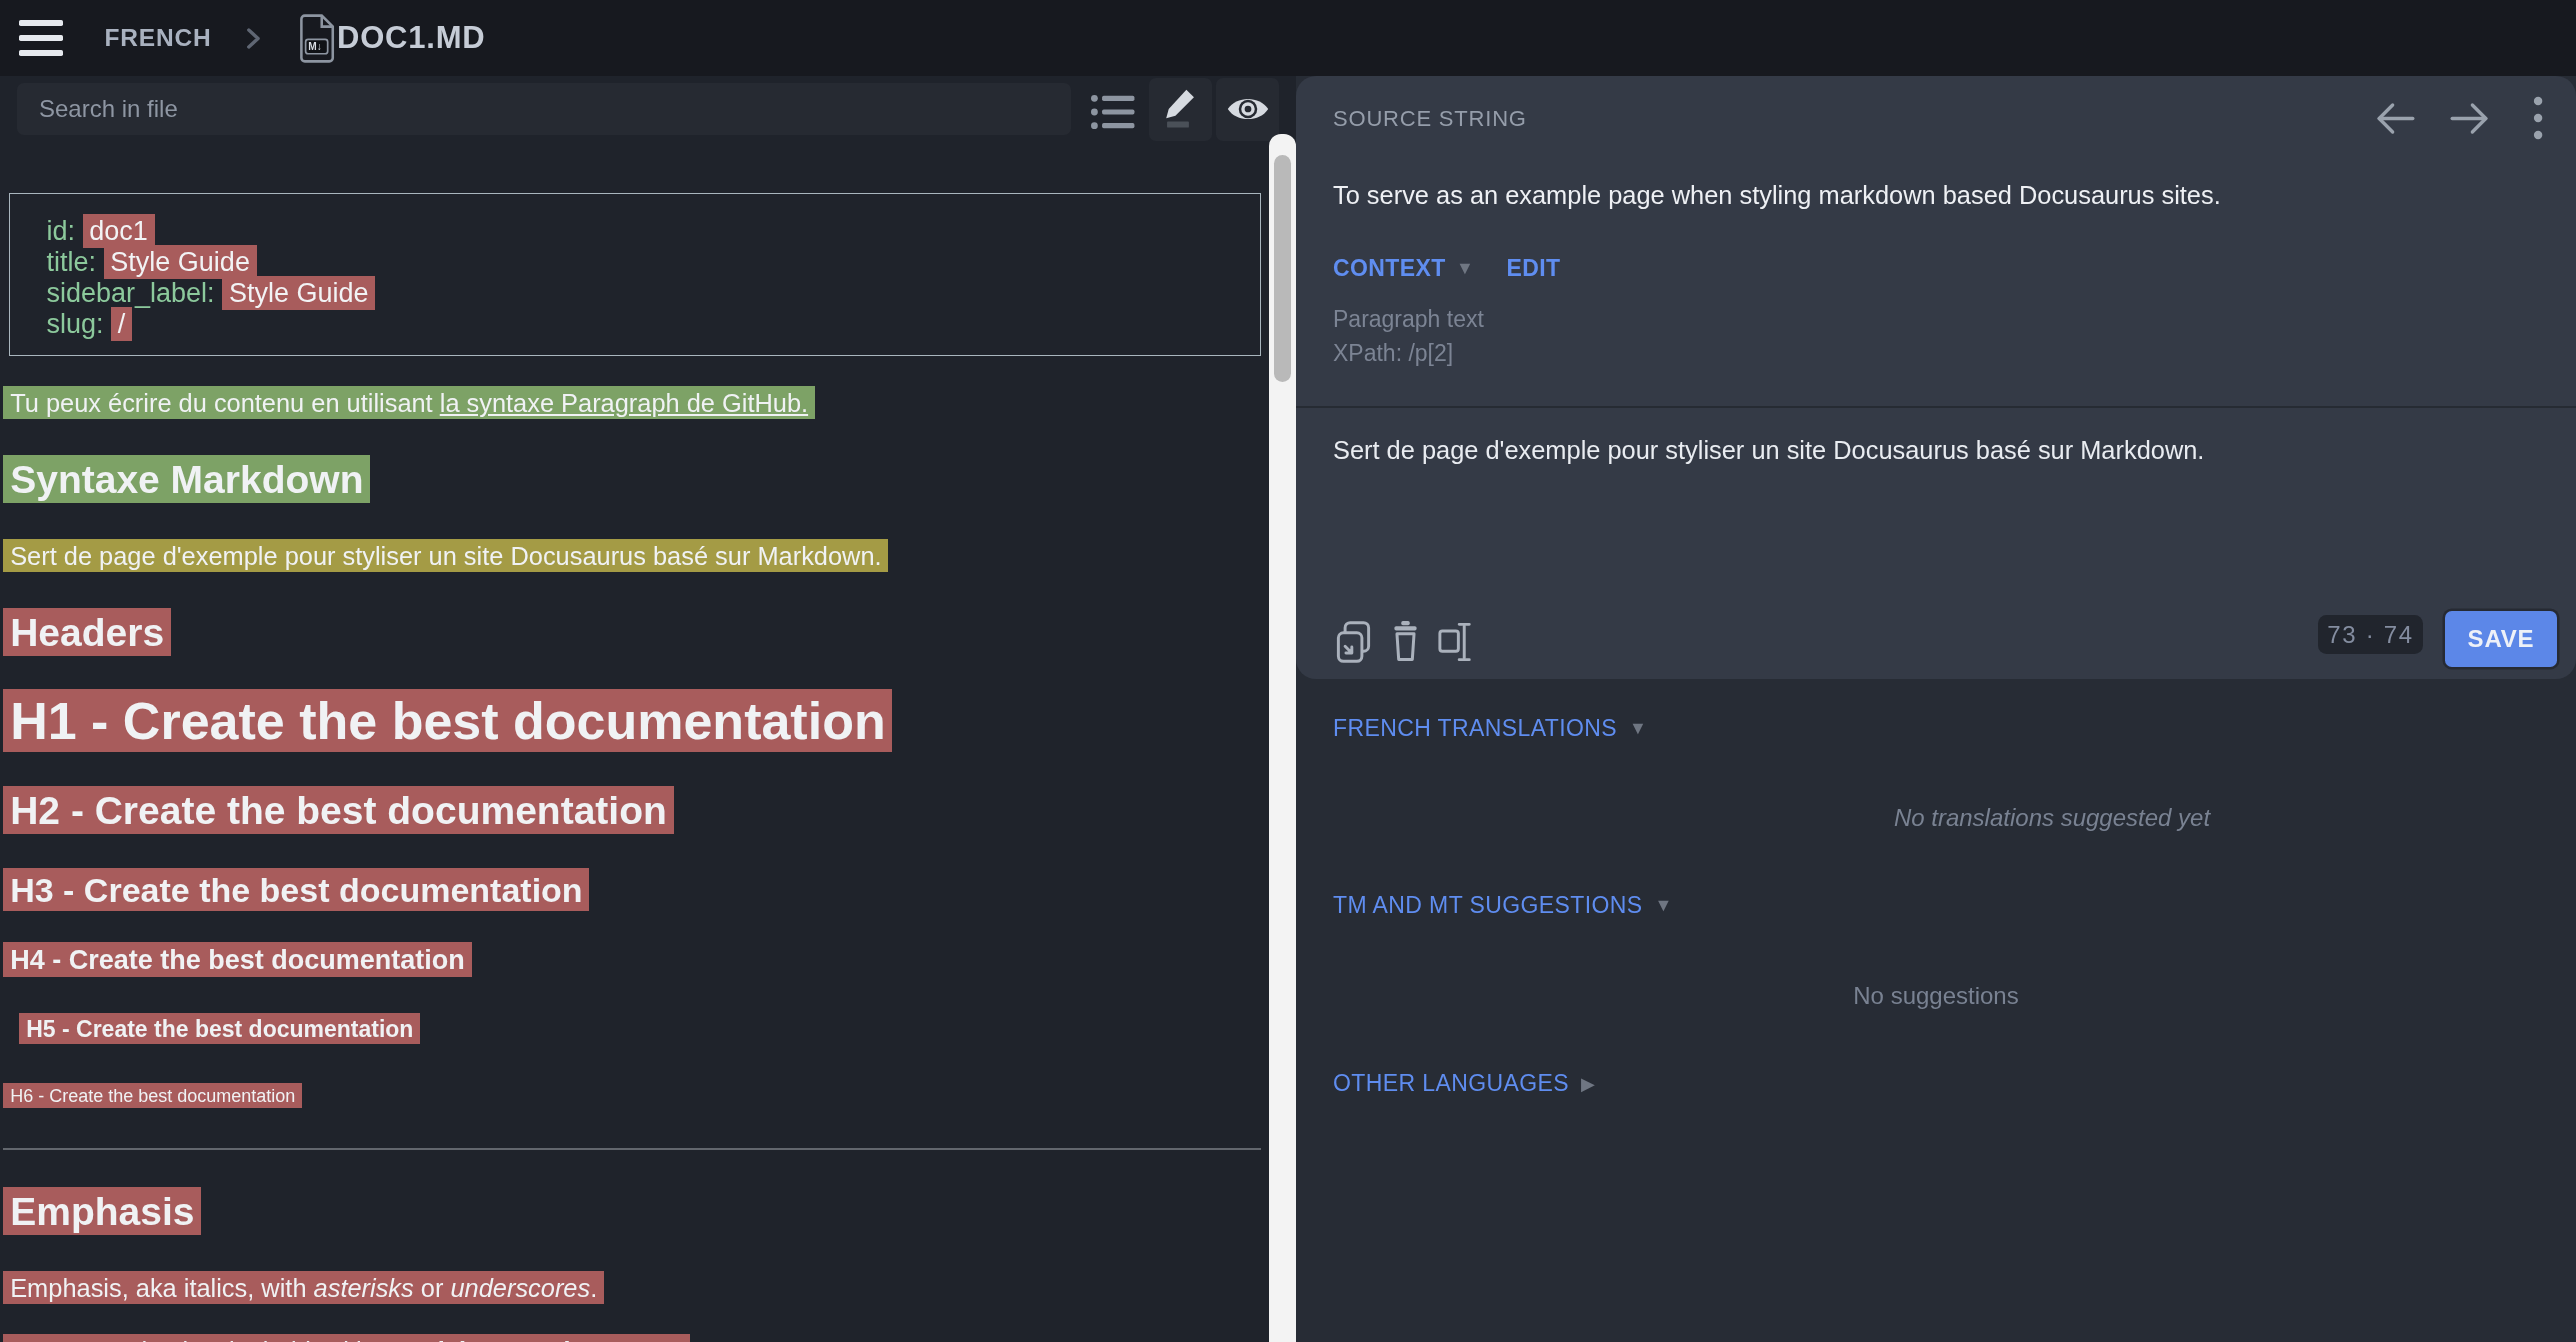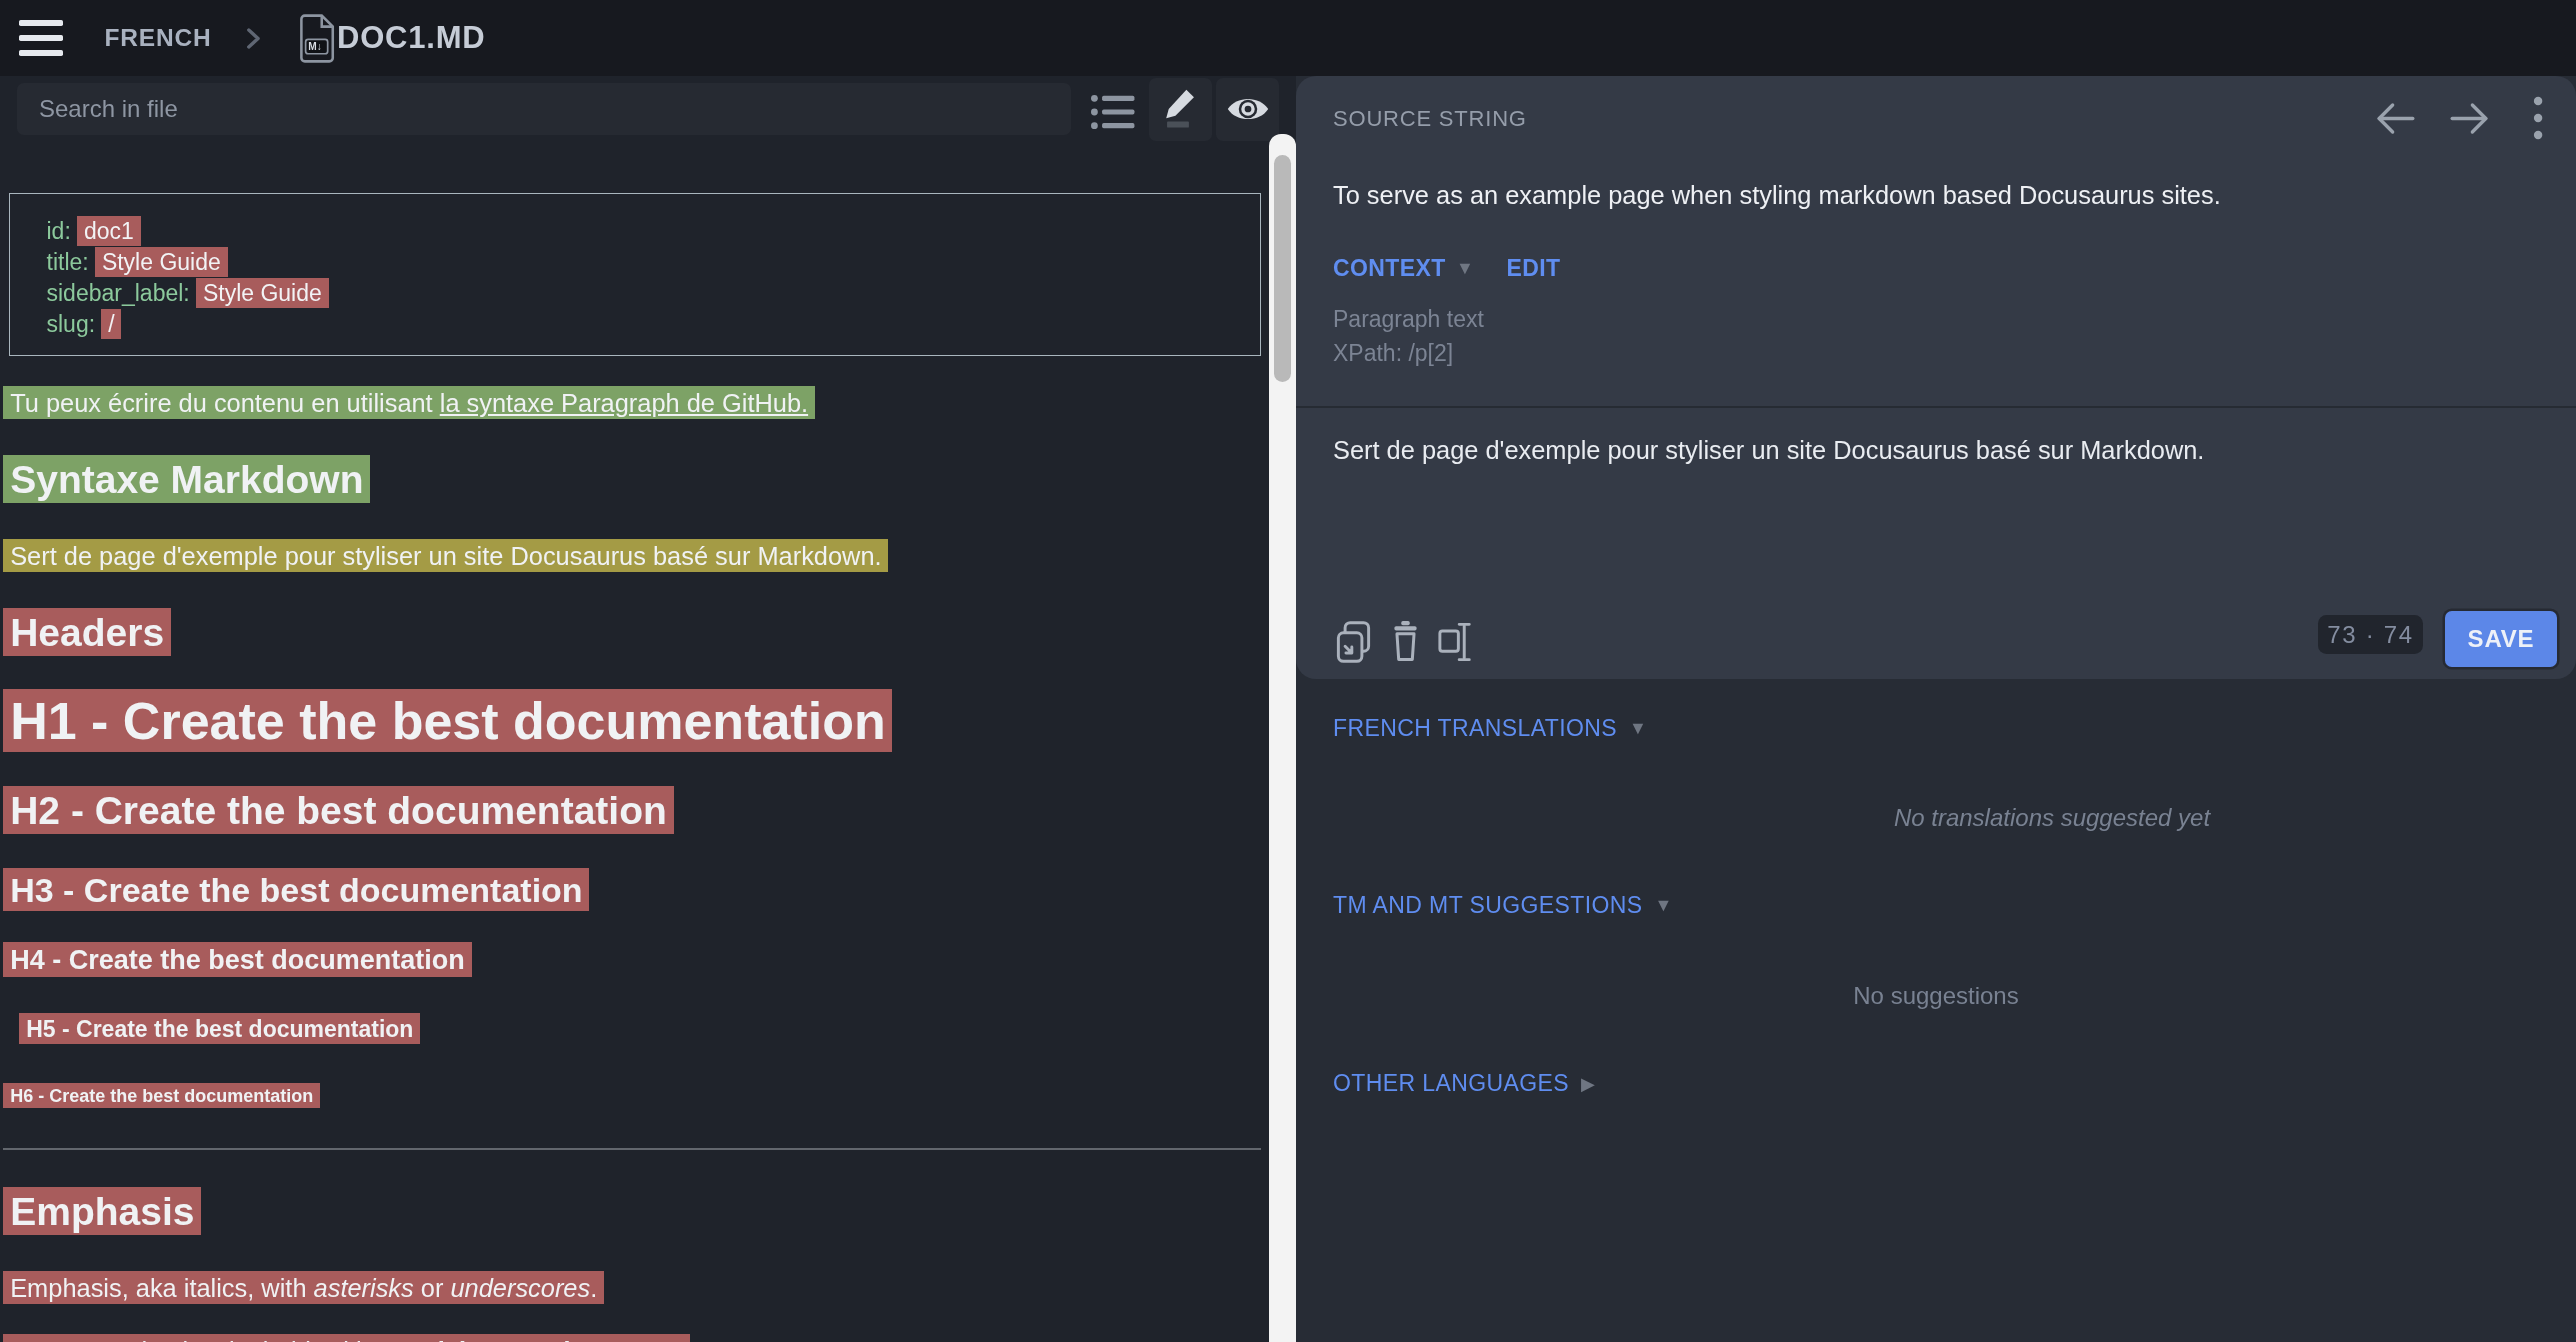--- a/index.html
+++ b/index.html
@@ -43,36 +43,36 @@
   .icon-btn{position:absolute;background:none;border:none;cursor:pointer;display:flex;align-items:center;justify-content:center;}
   .btn-list{left:1082px;top:3.4px;width:63px;height:52px;}
   .btn-edit{left:1149px;top:-5.1px;width:63px;height:63px;background:#262a32;border-radius:6.8px;}
   .btn-eye{left:1216px;top:-5.1px;width:63px;height:63px;background:#262a32;border-radius:6.8px;}
   
   .doc-scroll{position:absolute;left:0;top:117px;width:1269px;height:1149px;overflow:hidden;}
   .doc-frontmatter{
     margin:0 8.5px 0 8.5px;width:1252px;
     border:1.7px solid #a9b6be;
     padding:22px 17px 15.2px 37px;
-    font-size:23px;line-height:31px;
+    font-size:27px;line-height:31px;
   }
   .fm-key{color:#8cc99c;}
   .fm-value{color:#f2f3f5;padding:1.7px 6.8px;}
   .doc-block{padding-left:3.4px;color:#f0f2f4;}
   .hl{padding:2.5px 6.8px;box-decoration-break:clone;-webkit-box-decoration-break:clone;}
   .hl-untranslated{background:var(--c-untranslated);}
   .hl-translated{background:var(--c-translated);}
   .hl-active{background:var(--c-active);}
   .doc-p {font-size:25.4px;line-height:34px;margin:29px 0;}
   .doc-h1{font-size:52px;line-height:59px;font-weight:bold;margin:34px 0;}
   .doc-h2{font-size:39px;line-height:51px;font-weight:bold;margin:34px 0;}
   .doc-h3{font-size:34px;line-height:37px;font-weight:bold;margin:36px 0;}
   .doc-h4{font-size:27px;line-height:30.5px;font-weight:bold;margin:36px 0;}
   .doc-h5{font-size:23px;line-height:25.4px;font-weight:bold;margin:42px 16px;}
-  .doc-h6{font-size:18px;line-height:20.3px;font-weight:bold;margin:43px 0;}
+  .doc-h6{font-size:18px;line-height:20.3px;font-weight:normal;margin:43px 0;}
   .doc-hr{border-top:2.5px solid #62666d;margin:39px 8.5px 35px 3.4px;}
   .seg-link{text-decoration:underline;text-underline-offset:3.4px;}
   .seg-italic{font-style:italic;}
   .seg-bold{font-weight:bold;}
   
   .v-scroll-track{
     position:absolute;left:1269px;top:134px;width:27px;height:1208px;
     background:#f3f3f3;border-top-left-radius:12px;border-top-right-radius:12px;
   }
   .v-scroll-thumb{

